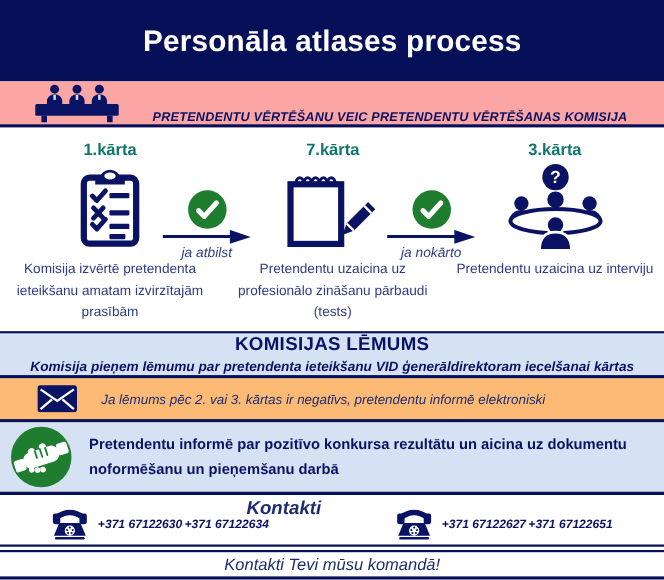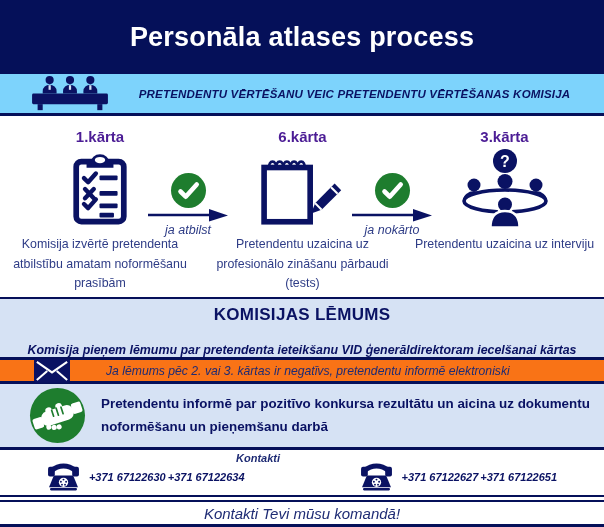--- a/index.html
+++ b/index.html
@@ -11,88 +11,88 @@
 
   
   .header {
     height: 74px; background: #051059; color: #ffffff;
     display: flex; align-items: center; justify-content: center;
     font-size: 27px; font-weight: bold; letter-spacing: 0.2px;
   }
 
   
   .banner {
-    height: 42px; background: #7dd3fc; border-bottom: 3px solid #051059;
-    display: flex; align-items: center; padding: 0 10px 0 27px;
+    height: 42px; background: #fca5a5; border-bottom: 3px solid #051059;
+    display: flex; align-items: flex-end; padding: 0 10px 0 27px;
   }
   .banner-icon { width: 88px; flex: 0 0 88px; display: flex; align-items: flex-end; }
   .banner-text {
     flex: 1; text-align: center; font-style: italic; font-weight: bold;
     font-size: 11.5px; color: #0a1263; letter-spacing: 0.2px;
   }
 
   
   .stages { flex: 1; position: relative; display: flex; background: #ffffff; padding-top: 10px; }
   .stage { display: flex; flex-direction: column; align-items: center; }
   .stage-1 { flex: 0 0 200px; }
   .stage-2 { flex: 0 0 205px; }
   .stage-3 { flex: 1; }
-  .stage-label { font-size: 15px; font-weight: bold; color: #4c1d95; margin-top: 2px; }
+  .stage-label { font-size: 15px; font-weight: bold; color: #0f766e; margin-top: 2px; }
   .stage-iconbox { height: 82px; display: flex; align-items: center; justify-content: center; margin-top: 3px; }
   .stage-desc {
     margin-top: 5px; width: 196px; text-align: center;
     font-size: 12.4px; line-height: 1.58; color: #2e3c86;
   }
   .transition {
     position: absolute; top: 56px; width: 82px;
     display: flex; flex-direction: column; align-items: center;
   }
   .transition-1 { left: 147px; }
   .transition-2 { left: 351px; }
   .transition-label { font-style: italic; font-size: 12.5px; color: #2e3c86; margin-top: 1px; }
 
   
   .decision {
-    height: 63px; background: #d6e2f4;
+    height: 43px; background: #d6e2f4;
     border-top: 2px solid #051059; border-bottom: 3px solid #051059;
-    display: flex; flex-direction: column; align-items: center; justify-content: flex-end; gap: 18px;
+    display: flex; flex-direction: column; align-items: center; justify-content: flex-start; gap: 3px;
   }
   .decision-title { font-size: 17px; font-weight: bold; color: #0a1263; letter-spacing: 0.3px; }
   .decision-text {
     font-size: 12.4px; font-weight: bold; font-style: italic; color: #0a1263;
     white-space: nowrap;
   }
 
   
   .negative {
-    height: 24px; background: #f97316; border-bottom: 3px solid #051059;
-    display: flex; align-items: center; padding-left: 34px; gap: 36px;
+    height: 40px; background: #fdba74; border-bottom: 3px solid #051059;
+    display: flex; align-items: center; padding-left: 34px; gap: 22px;
   }
   .negative-text { font-style: italic; font-size: 12.2px; color: #1e2b74; }
 
   
   .positive {
     height: 63px; background: #d6e2f4;
-    display: flex; align-items: center; padding-left: 29px; gap: 15px;
+    display: flex; align-items: center; padding-left: 9px; gap: 15px;
   }
   .positive-text {
     font-size: 13.4px; font-weight: bold; color: #0a1263;
     line-height: 1.65; max-width: 492px;
   }
 
   
   .contacts {
     height: 50px; background: #ffffff;
     border-top: 3px solid #051059; border-bottom: 2px solid #051059;
     position: relative; display: flex; justify-content: center; gap: 115px;
     padding-top: 9px;
   }
   .contacts-title {
     position: absolute; top: 2px; left: 213px; width: 90px; text-align: center;
-    font-style: italic; font-weight: bold; font-size: 11px; color: #1e2b74;
+    font-style: italic; font-weight: bold; font-size: 17px; color: #1e2b74;
   }
   .phone-group { display: flex; align-items: center; gap: 9px; }
   .phone-numbers { display: flex; gap: 2px; }
   .phone-number { font-style: italic; font-weight: bold; font-size: 11px; color: #0a1263; }
 
   
   .footer {
     margin-top: 3px; height: 27px; background: #ffffff;
     border-top: 2px solid #051059; border-bottom: 3px solid #051059;
     display: flex; align-items: center; justify-content: center;
@@ -150,25 +150,25 @@
             <path d="M13.5,50 l4,4 l7.5,-8.5"></path>
           </g>
           <g fill="#0a1263">
             <rect x="28.5" y="22.5" width="17.5" height="4.6" rx="1"></rect>
             <rect x="28.5" y="37.5" width="17.5" height="4.6" rx="1"></rect>
             <rect x="28.5" y="49.5" width="17.5" height="4.6" rx="1"></rect>
             <rect x="28.5" y="58.5" width="14" height="4.6" rx="1"></rect>
           </g>
         </svg>
       </div>
-      <div class="stage-desc">Komisija izvērtē pretendenta atbilstību amatam noformēšanu prasībām</div>
+      <div class="stage-desc">Komisija izvērtē pretendenta ieteikšanu amatam izvirzītajām prasībām</div>
     </div>
 
     <div class="stage stage-2">
-      <div class="stage-label">6.kārta</div>
+      <div class="stage-label">7.kārta</div>
       <div class="stage-iconbox">
         <svg width="86" height="74" viewBox="0 0 84 72">
           <rect x="4" y="15" width="45" height="53" fill="#ffffff" stroke="#0a1263" stroke-width="5.5"></rect>
           <g stroke="#0a1263" stroke-width="2.6" fill="none">
             <path d="M9,16 c-1.5,-9 8,-9 6.5,0"></path>
             <path d="M16,16 c-1.5,-9 8,-9 6.5,0"></path>
             <path d="M23,16 c-1.5,-9 8,-9 6.5,0"></path>
             <path d="M30,16 c-1.5,-9 8,-9 6.5,0"></path>
             <path d="M37,16 c-1.5,-9 8,-9 6.5,0"></path>
           </g>

